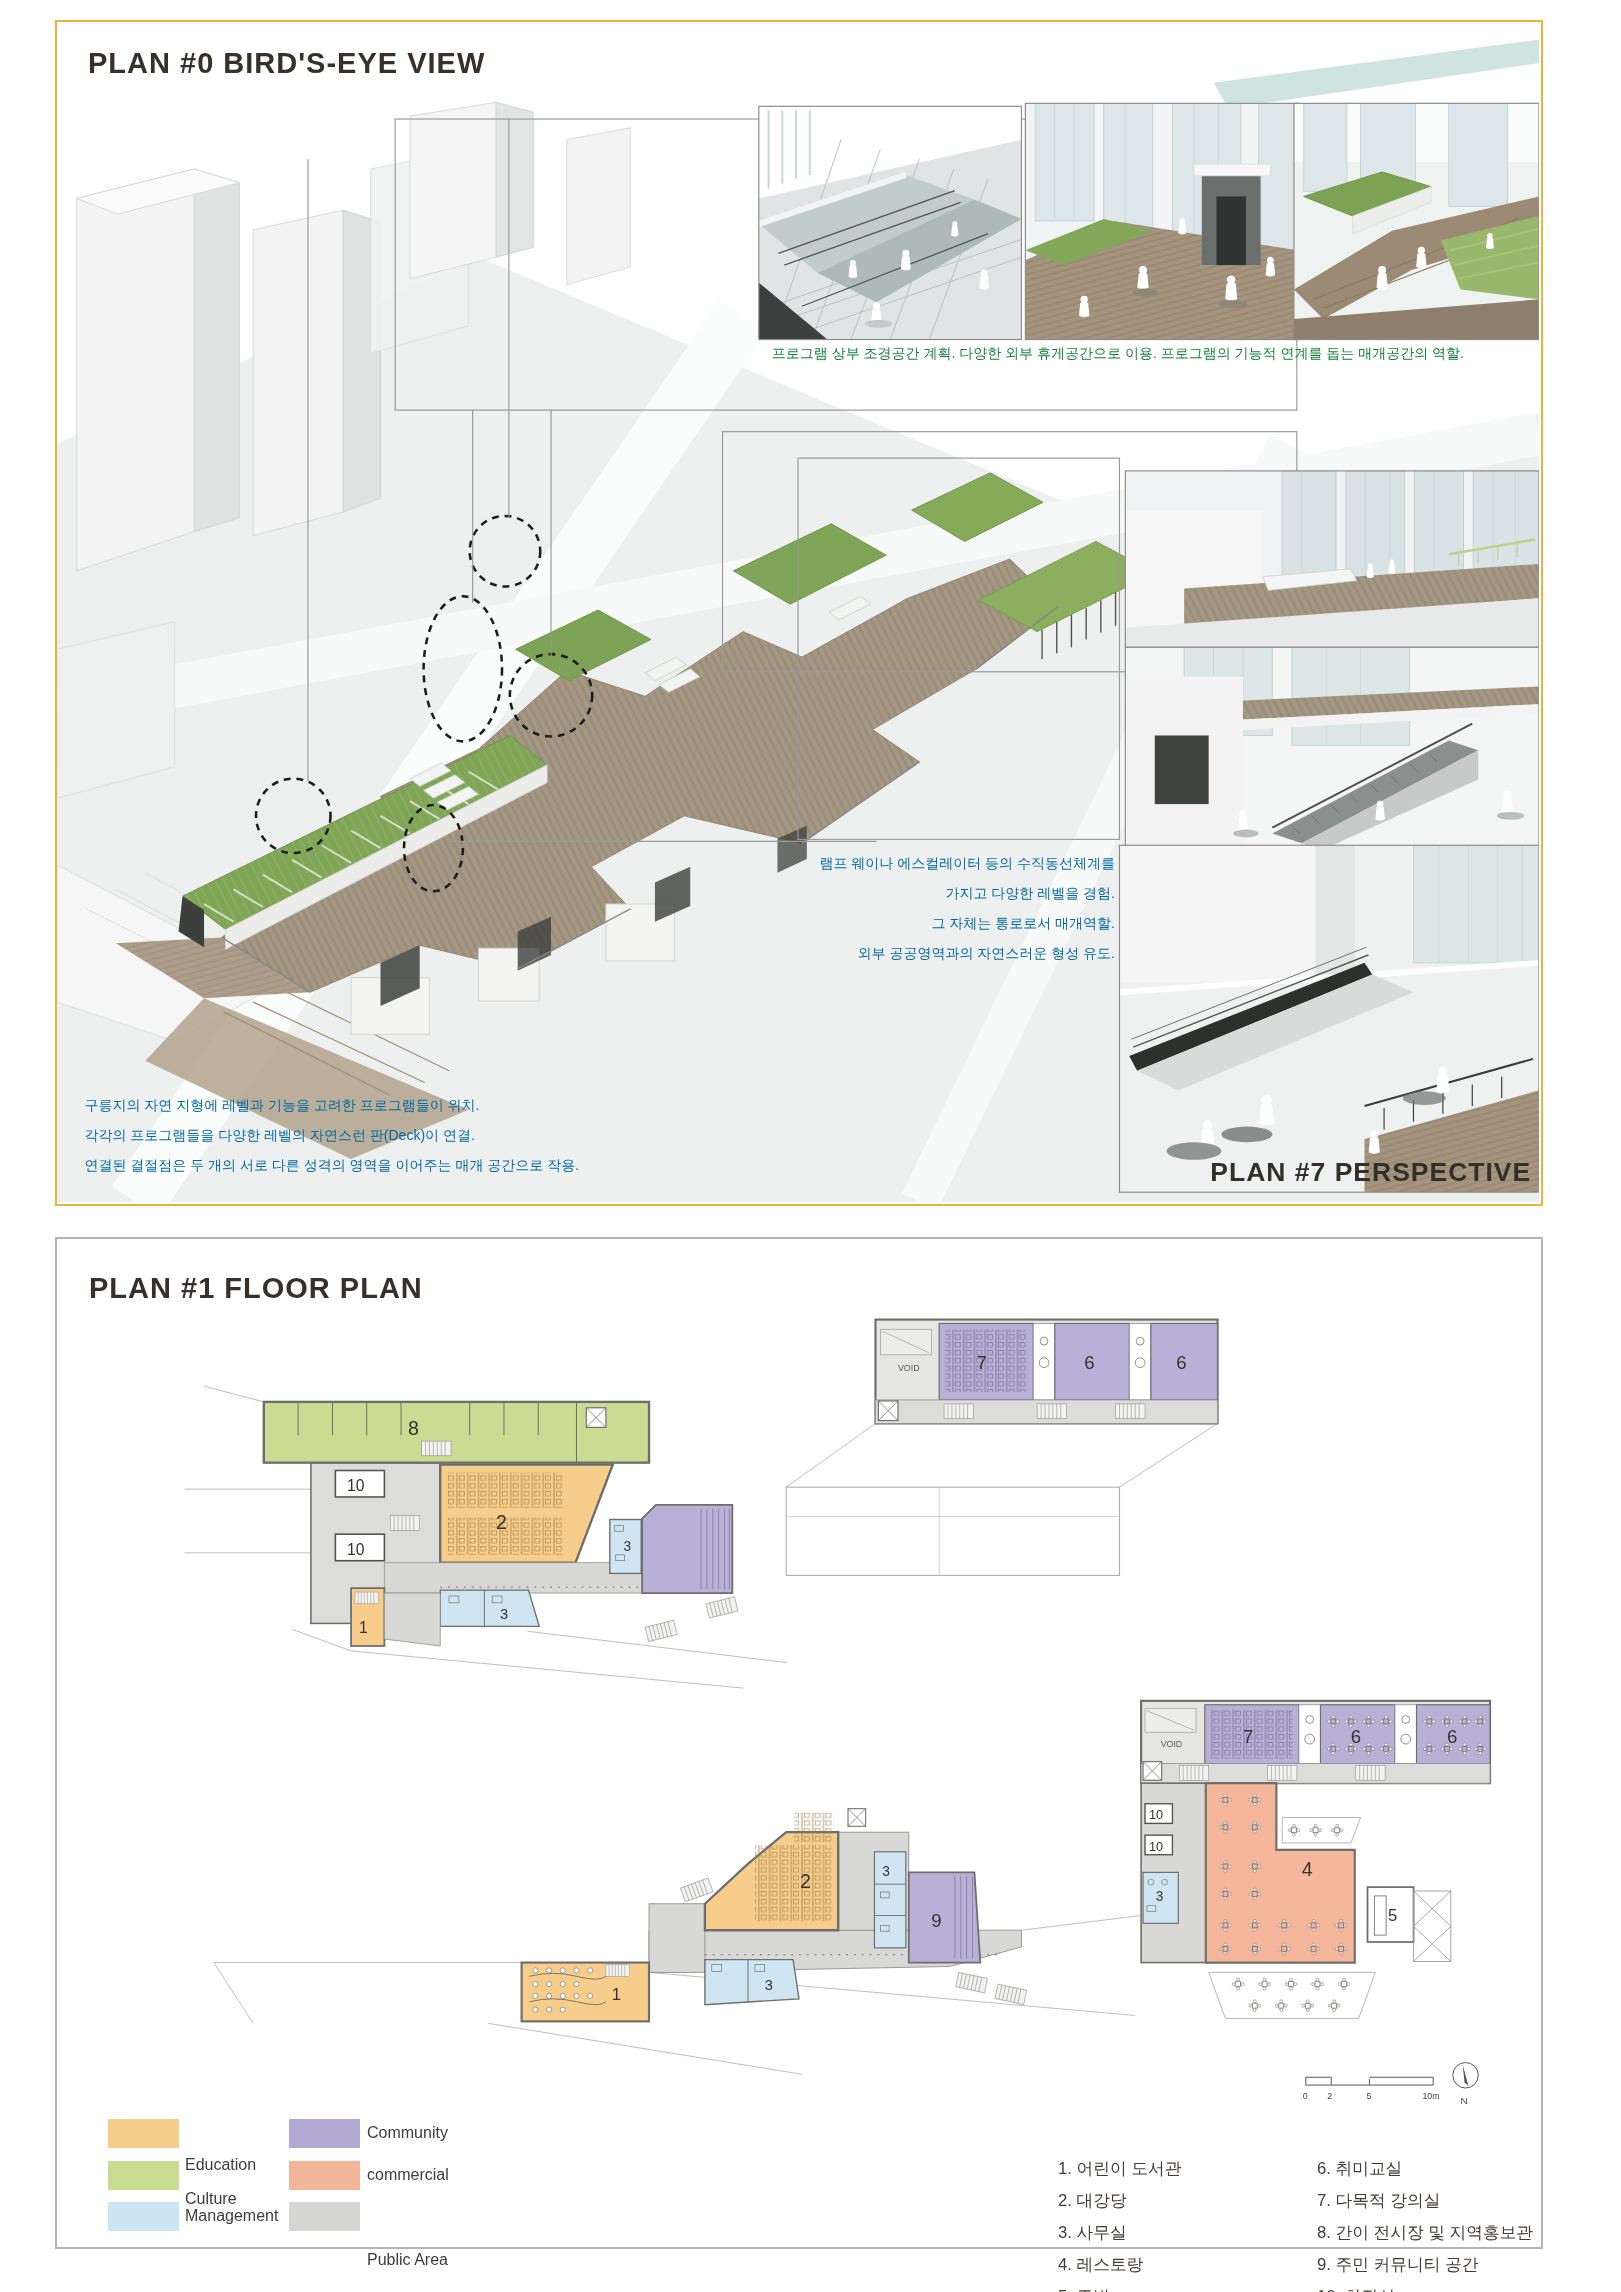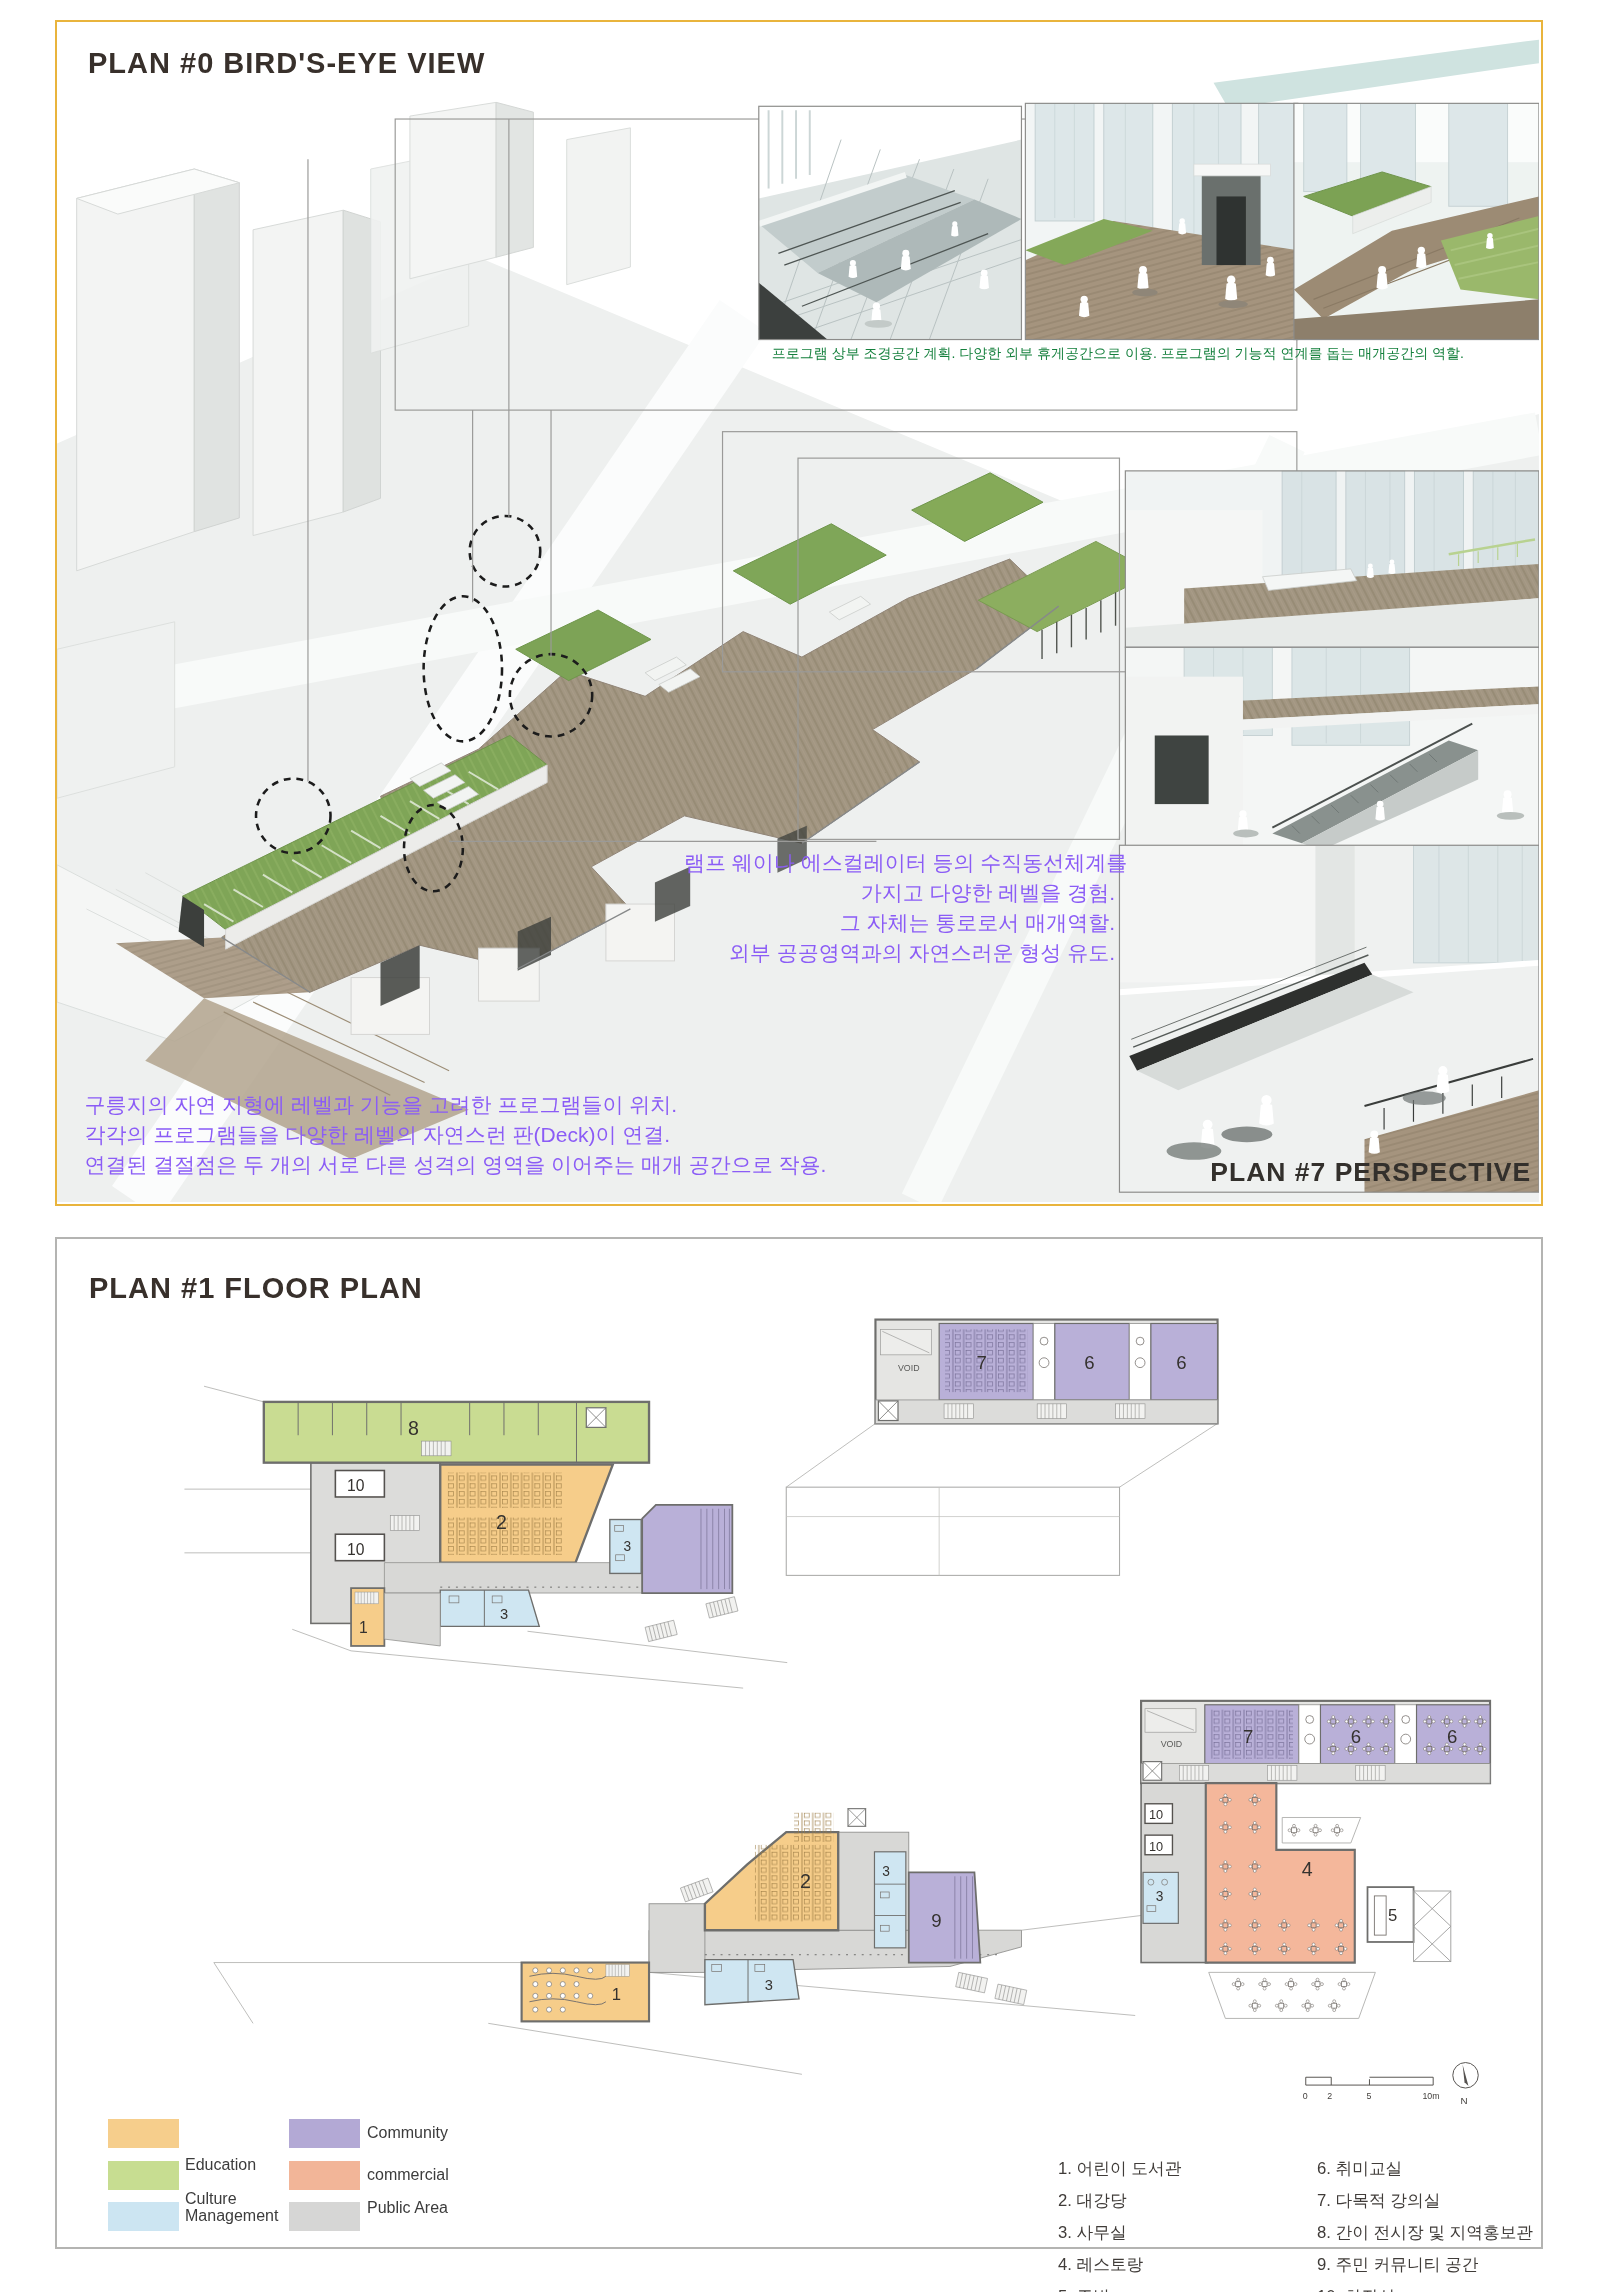--- a/index.html
+++ b/index.html
@@ -5,21 +5,21 @@
   html,body{margin:0;padding:0;background:#ffffff;font-family:"Liberation Sans",sans-serif;}
   .page{position:relative;width:1621px;height:2293px;background:#fff;overflow:hidden;}
   .panel{position:absolute;background:#fff;box-sizing:border-box;}
   #panel-top{left:55px;top:19.6px;width:1488px;height:1186px;border:2.9px solid #e9b43c;}
   #panel-bottom{left:55px;top:1237px;width:1488px;height:1012px;border:2px solid #b4b4b2;}
   .panel-title{position:absolute;font-size:29px;font-weight:bold;color:#38302b;letter-spacing:1px;white-space:nowrap;}
   #pt-title{left:31px;top:25.5px;}
   #pb-title{left:32px;top:33px;text-align:center;}
   .kcaption{position:absolute;font-size:14px;color:#15803d;white-space:nowrap;}
   #cap-top{left:686px;top:323px;width:721px;text-align:right;}
-  .kblock{position:absolute;font-size:21px;color:#8b5cf6;line-height:30px;white-space:nowrap;}
+  .kblock{position:absolute;font-size:14px;color:#0369a1;line-height:30px;white-space:nowrap;}
   #note-right{left:627px;top:826px;width:431px;text-align:right;}
   #note-left{left:27.4px;top:1068px;text-align:left;}
   #persp-label{position:absolute;right:9.8px;top:1135px;font-size:26.5px;font-weight:bold;color:#33302c;letter-spacing:1px;}
   svg text{font-family:"Liberation Sans",sans-serif;}
   
   .lg-swatch{position:absolute;width:71px;height:29px;}
   .lg-label{position:absolute;font-size:16px;color:#3c3c3c;}
   .sw-edu{background:#F6CE8C;} .sw-cul{background:#C7DD91;} .sw-mgm{background:#CCE5F2;}
   .sw-com{background:#B3A9D5;} .sw-cml{background:#F2B598;} .sw-pub{background:#D6D6D5;}
   .keycol{position:absolute;font-size:16.7px;line-height:19px;color:#403c39;white-space:nowrap;}
@@ -694,21 +694,21 @@
       <div class="lg-label" style="left:128px;top:885px;margin-top:32px;">Education</div>
       <div class="lg-swatch sw-cul" style="left:51px;top:922px;"></div>
       <div class="lg-label" style="left:128px;top:927px;margin-top:24px;">Culture</div>
       <div class="lg-swatch sw-mgm" style="left:51px;top:963px;"></div>
       <div class="lg-label" style="left:128px;top:968px;">Management</div>
       <div class="lg-swatch sw-com" style="left:232px;top:880px;"></div>
       <div class="lg-label" style="left:310px;top:885px;">Community</div>
       <div class="lg-swatch sw-cml" style="left:232px;top:922px;"></div>
       <div class="lg-label" style="left:310px;top:927px;">commercial</div>
       <div class="lg-swatch sw-pub" style="left:232px;top:963px;"></div>
-      <div class="lg-label" style="left:310px;top:960px;">Public Area</div>
+      <div class="lg-label" style="left:310px;top:1012px;">Public Area</div>
     </div>
 
     
     <div class="keycol" id="key-1">
       <div>1. 어린이 도서관</div>
       <div>2. 대강당</div>
       <div>3. 사무실</div>
       <div>4. 레스토랑</div>
       <div>5. 주방</div>
     </div>

